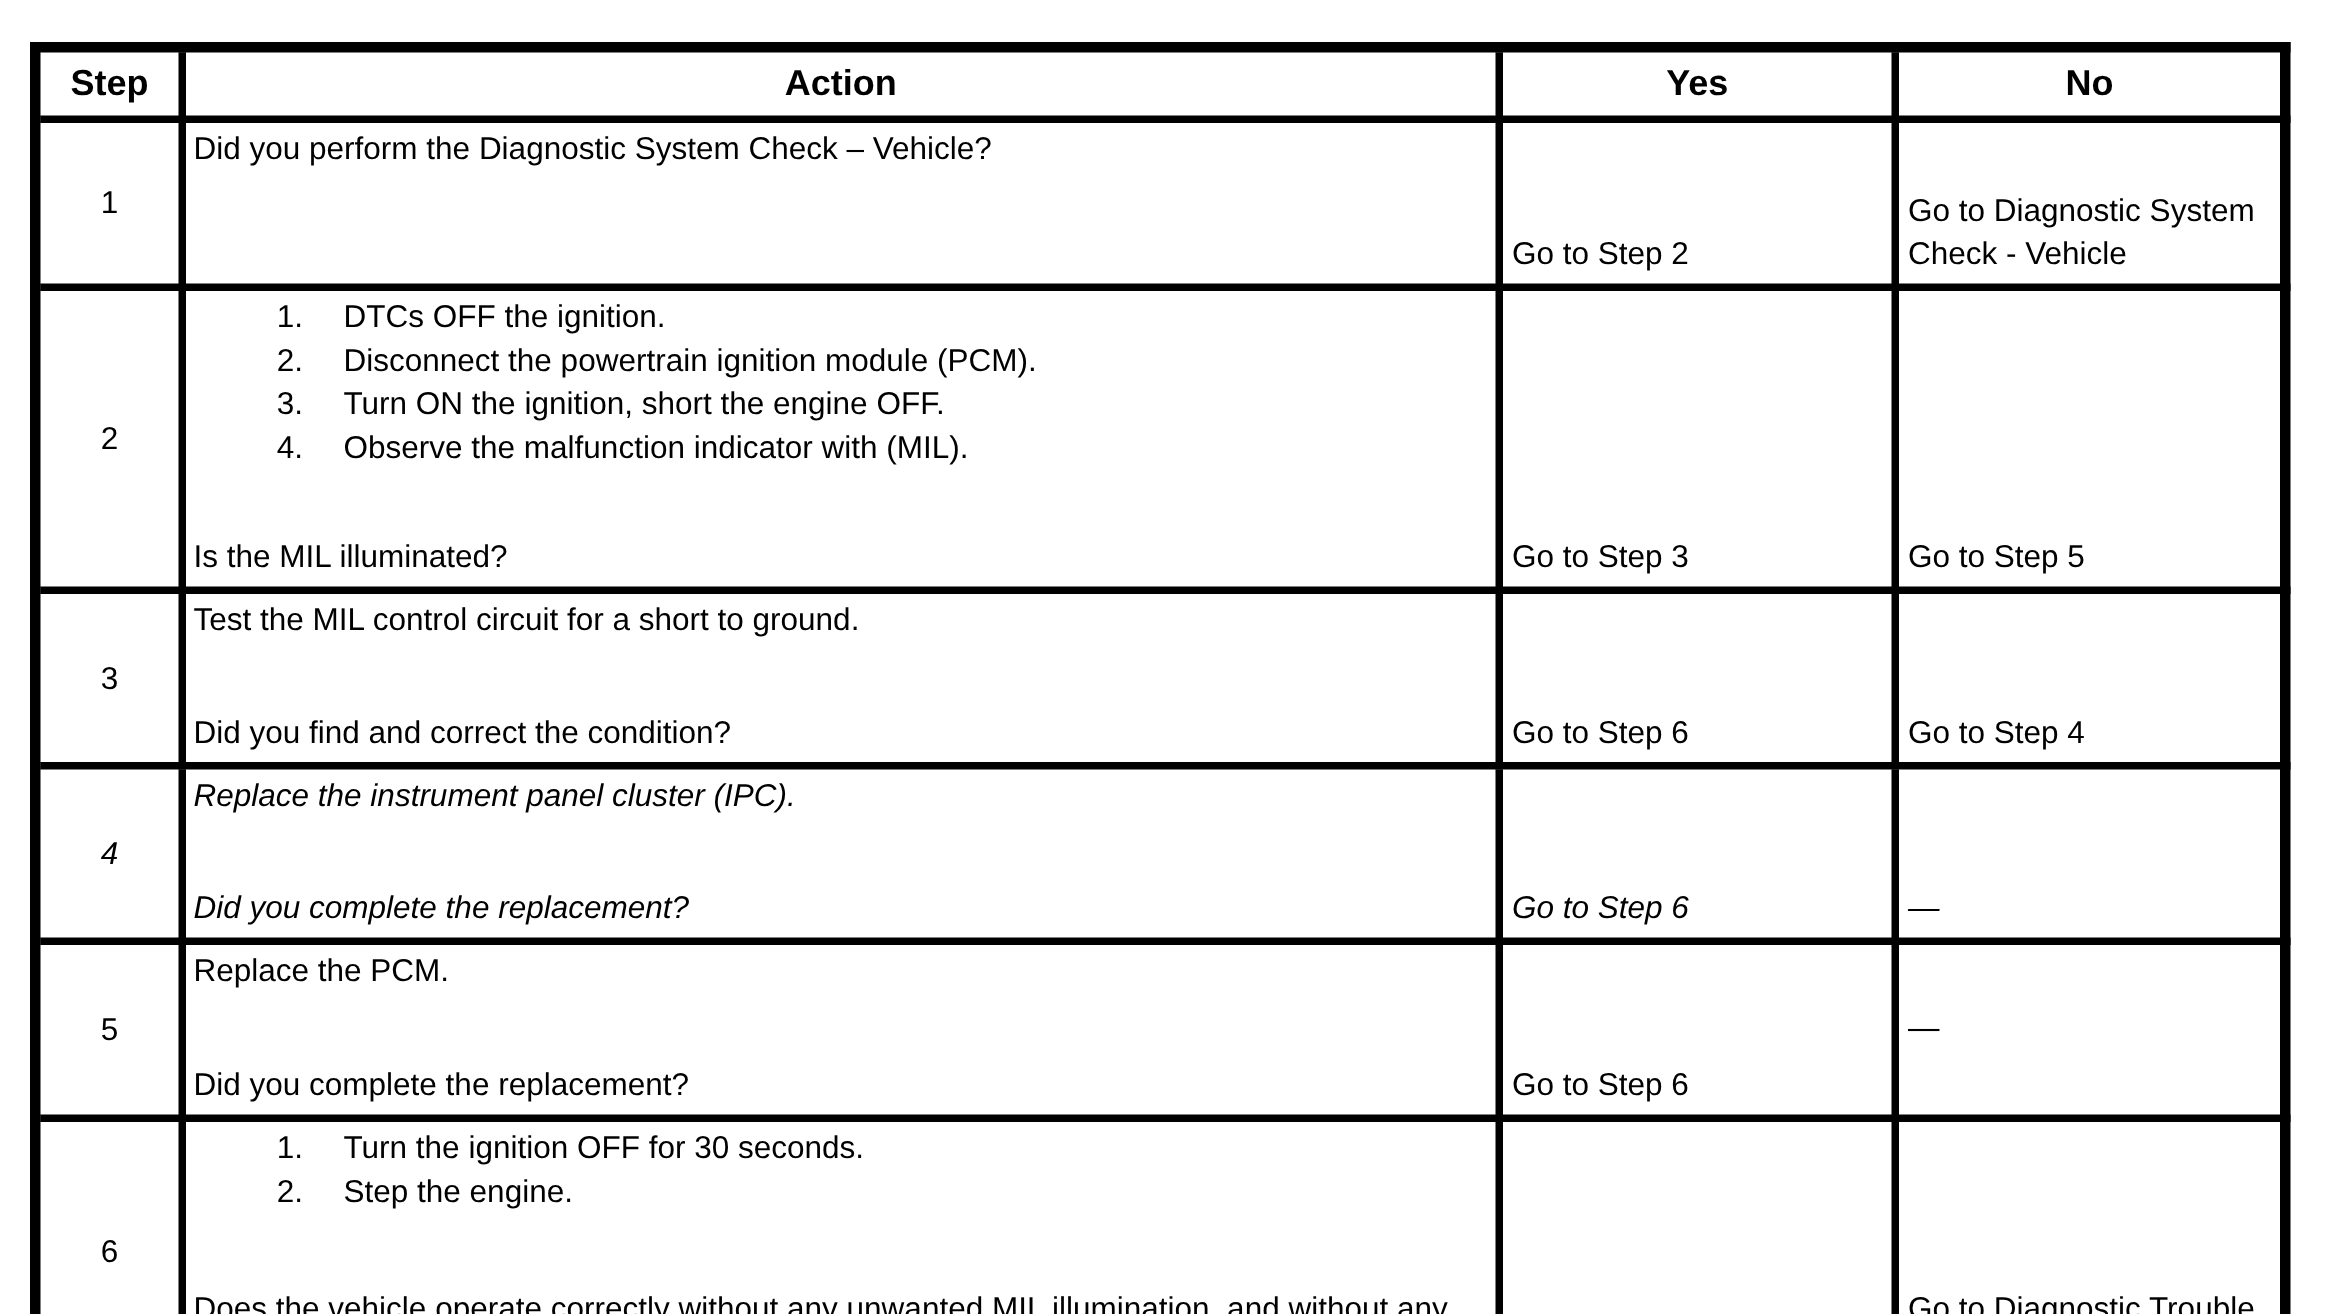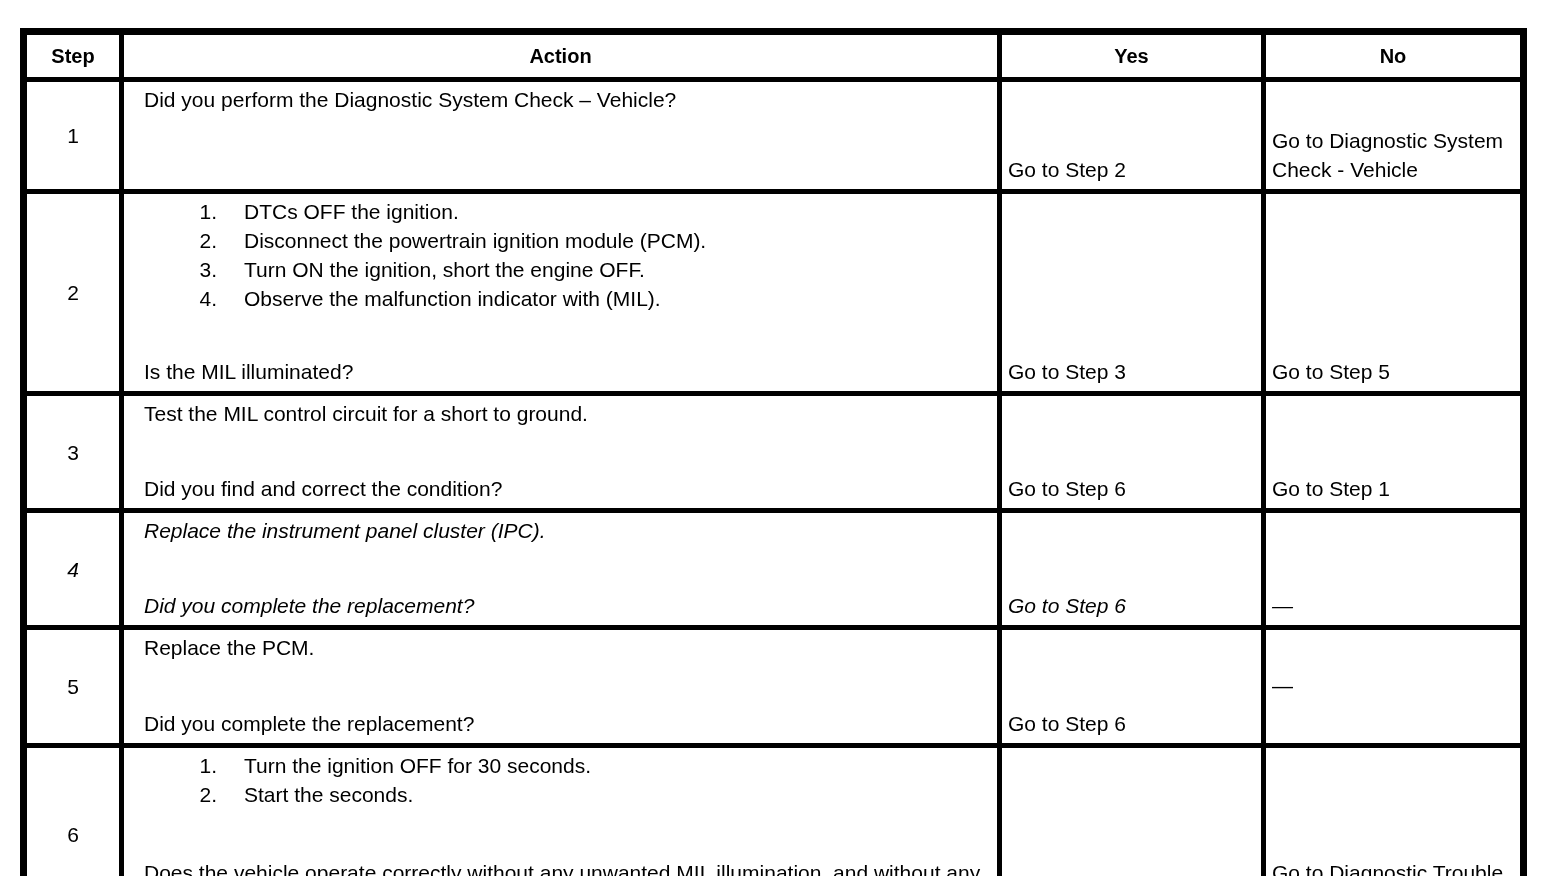--- a/index.html
+++ b/index.html
@@ -20,21 +20,21 @@
     background: #fff;
   }
   col.c-step   { width: 98px; }
   col.c-action { width: 878px; }
   col.c-yes    { width: 264px; }
   col.c-no     { width: 260px; }
 
   th, td { border: 5px solid #000; }
 
   th {
-    font-size: 20px;
+    font-size: 24px;
     font-weight: bold;
     text-align: center;
     vertical-align: middle;
     height: 38px;
     padding: 2px;
   }
 
   td {
     font-size: 21px;
     line-height: 29px;
@@ -57,21 +57,20 @@
     vertical-align: top;
     padding: 0;
   }
   .action-inner {
     display: flex;
     flex-direction: column;
     justify-content: space-between;
     height: 100%;
     box-sizing: border-box;
     padding: 3px 8px 5px 5px;
-    margin-left: 15px;
   }
   ol.steps-list {
     margin: 0;
     padding: 0;
     list-style: none;
   }
   ol.steps-list li { display: flex; }
   .num {
     flex: none;
     width: 73px;
@@ -157,21 +156,21 @@
     <td class="action">
       <div class="action-inner">
         <div class="action-top">
 
           <div class="intro">Test the MIL control circuit for a short to ground.</div>
         </div>
         <div class="question">Did you find and correct the condition?</div>
       </div>
     </td>
     <td class="yes">Go to Step 6</td>
-    <td class="no">Go to Step 1</td>
+    <td class="no">Go to Step 4</td>
   </tr>
 
   <tr>
     <td class="step">4</td>
     <td class="action">
       <div class="action-inner">
         <div class="action-top">
 
           <div class="intro">Replace the instrument panel cluster (IPC).</div>
         </div>
@@ -202,21 +201,21 @@
     <td class="action">
       <div class="action-inner">
         <div class="action-top">
           <ol class="steps-list">
                 <li>
                   <span class="num">1.</span>
                   <span class="li-text">Turn the ignition OFF for 30 seconds.</span>
                 </li>
                 <li>
                   <span class="num">2.</span>
-                  <span class="li-text">Start the seconds.</span>
+                  <span class="li-text">Step the engine.</span>
                 </li>
               </ol>
 
         </div>
         <div class="question">Does the vehicle operate correctly without any unwanted MIL illumination, and without any stored DTCs?</div>
       </div>
     </td>
     <td class="yes">System OK</td>
     <td class="no">Go to Diagnostic Trouble Code (DTC) List - Vehicle</td>
   </tr>

